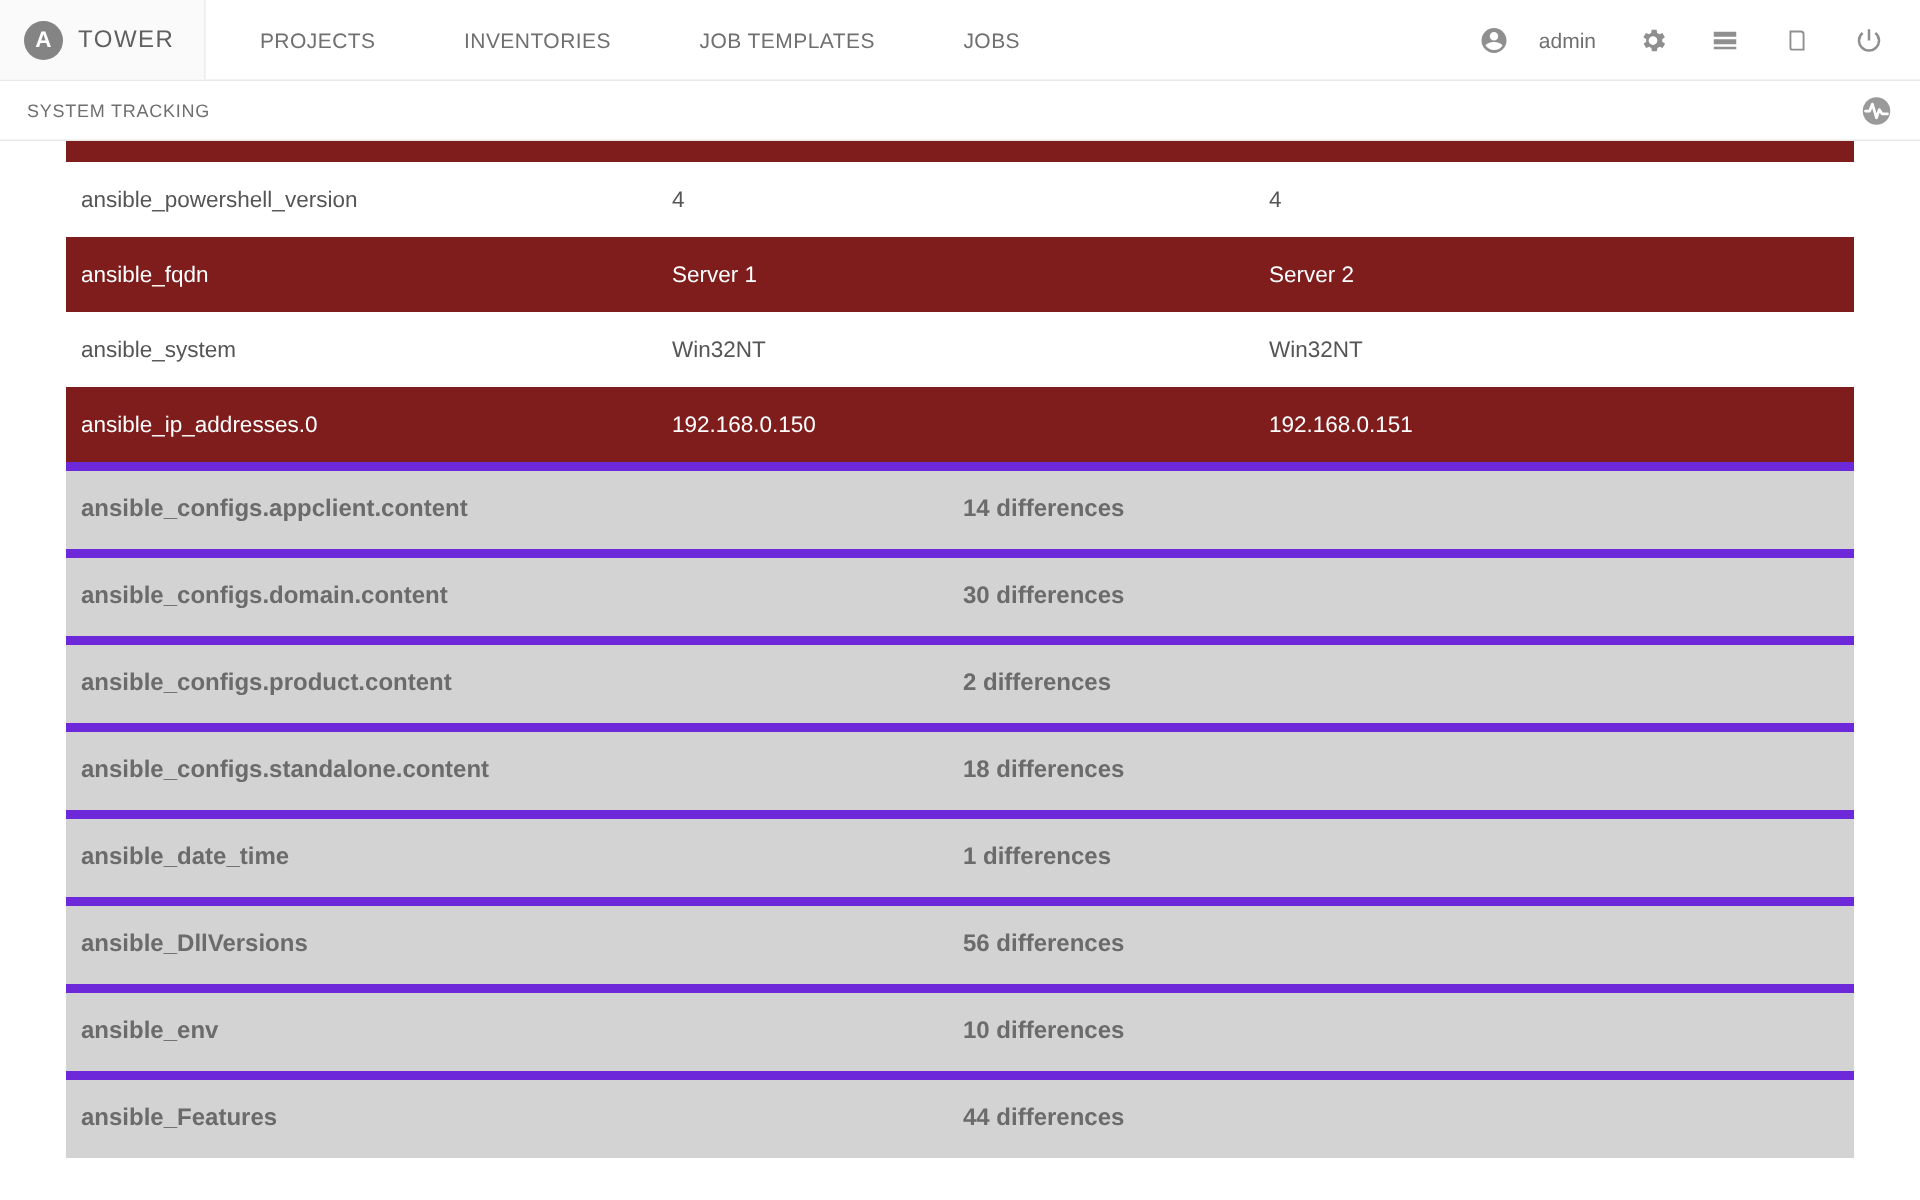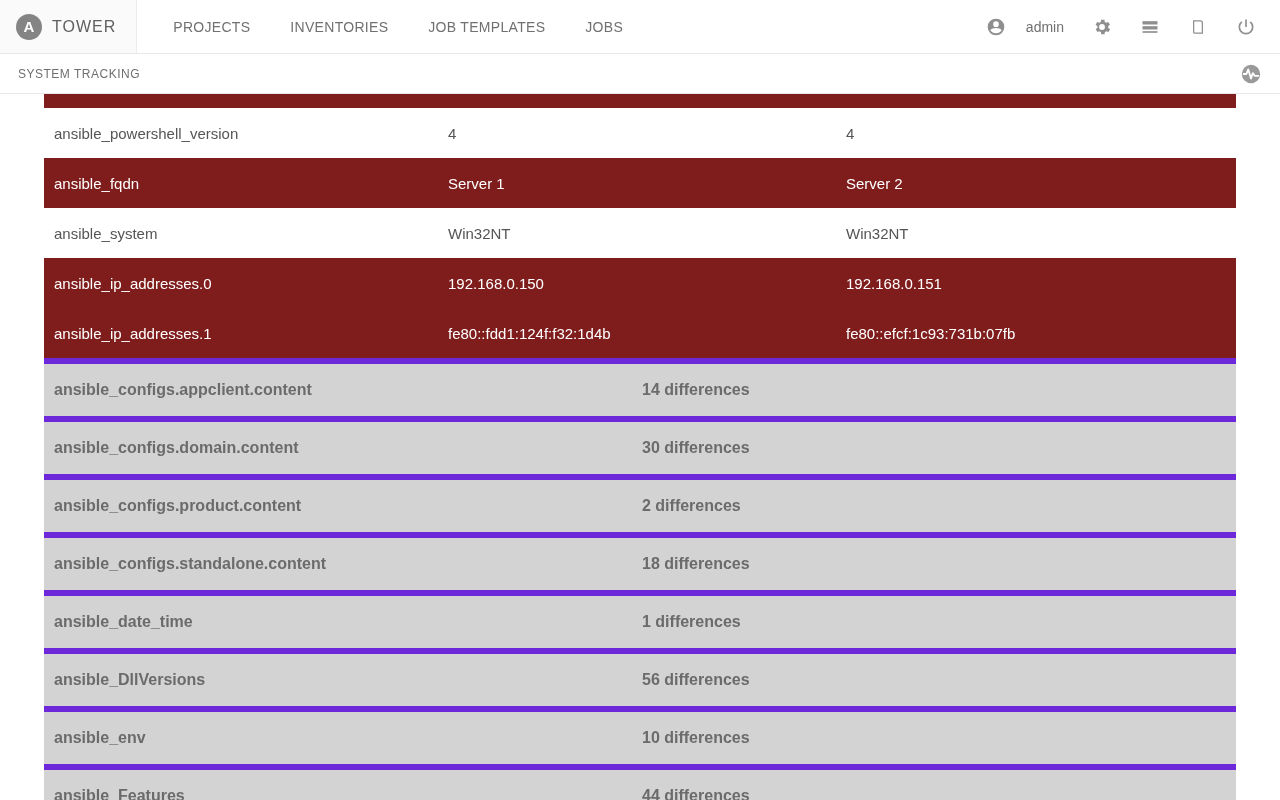--- a/index.html
+++ b/index.html
@@ -34,21 +34,21 @@
     display: flex; align-items: center; justify-content: center;
     font-weight: 700; font-size: 15px;
   }
   .brand-name {
     font-size: 16px; letter-spacing: 1px; color: #606060;
     font-weight: 400;
   }
   .navlinks {
     display: flex;
     align-items: center;
-    gap: 40px;
+    gap: 59px;
     padding-left: 36px;
   }
   .navlinks a {
     color: #707070;
     font-size: 14px;
     letter-spacing: .3px;
     text-decoration: none;
     cursor: pointer;
   }
   .nav-spacer { flex: 1; }
@@ -213,25 +213,20 @@
       <span class="cell">Win32NT</span>
       <span class="cell">Win32NT</span>
     </div>
 
     <div class="cmp-row diff">
       <span class="cell">ansible_ip_addresses.0</span>
       <span class="cell">192.168.0.150</span>
       <span class="cell">192.168.0.151</span>
     </div>
 
-    <div class="cmp-row diff">
-      <span class="cell">ansible_ip_addresses.1</span>
-      <span class="cell">fe80::fdd1:124f:f32:1d4b</span>
-      <span class="cell">fe80::efcf:1c93:731b:07fb</span>
-    </div>
 
     <div class="sum-row">
       <span class="cell">ansible_configs.appclient.content</span>
       <span class="cell">14 differences</span>
     </div>
     <div class="sum-row">
       <span class="cell">ansible_configs.domain.content</span>
       <span class="cell">30 differences</span>
     </div>
     <div class="sum-row">

